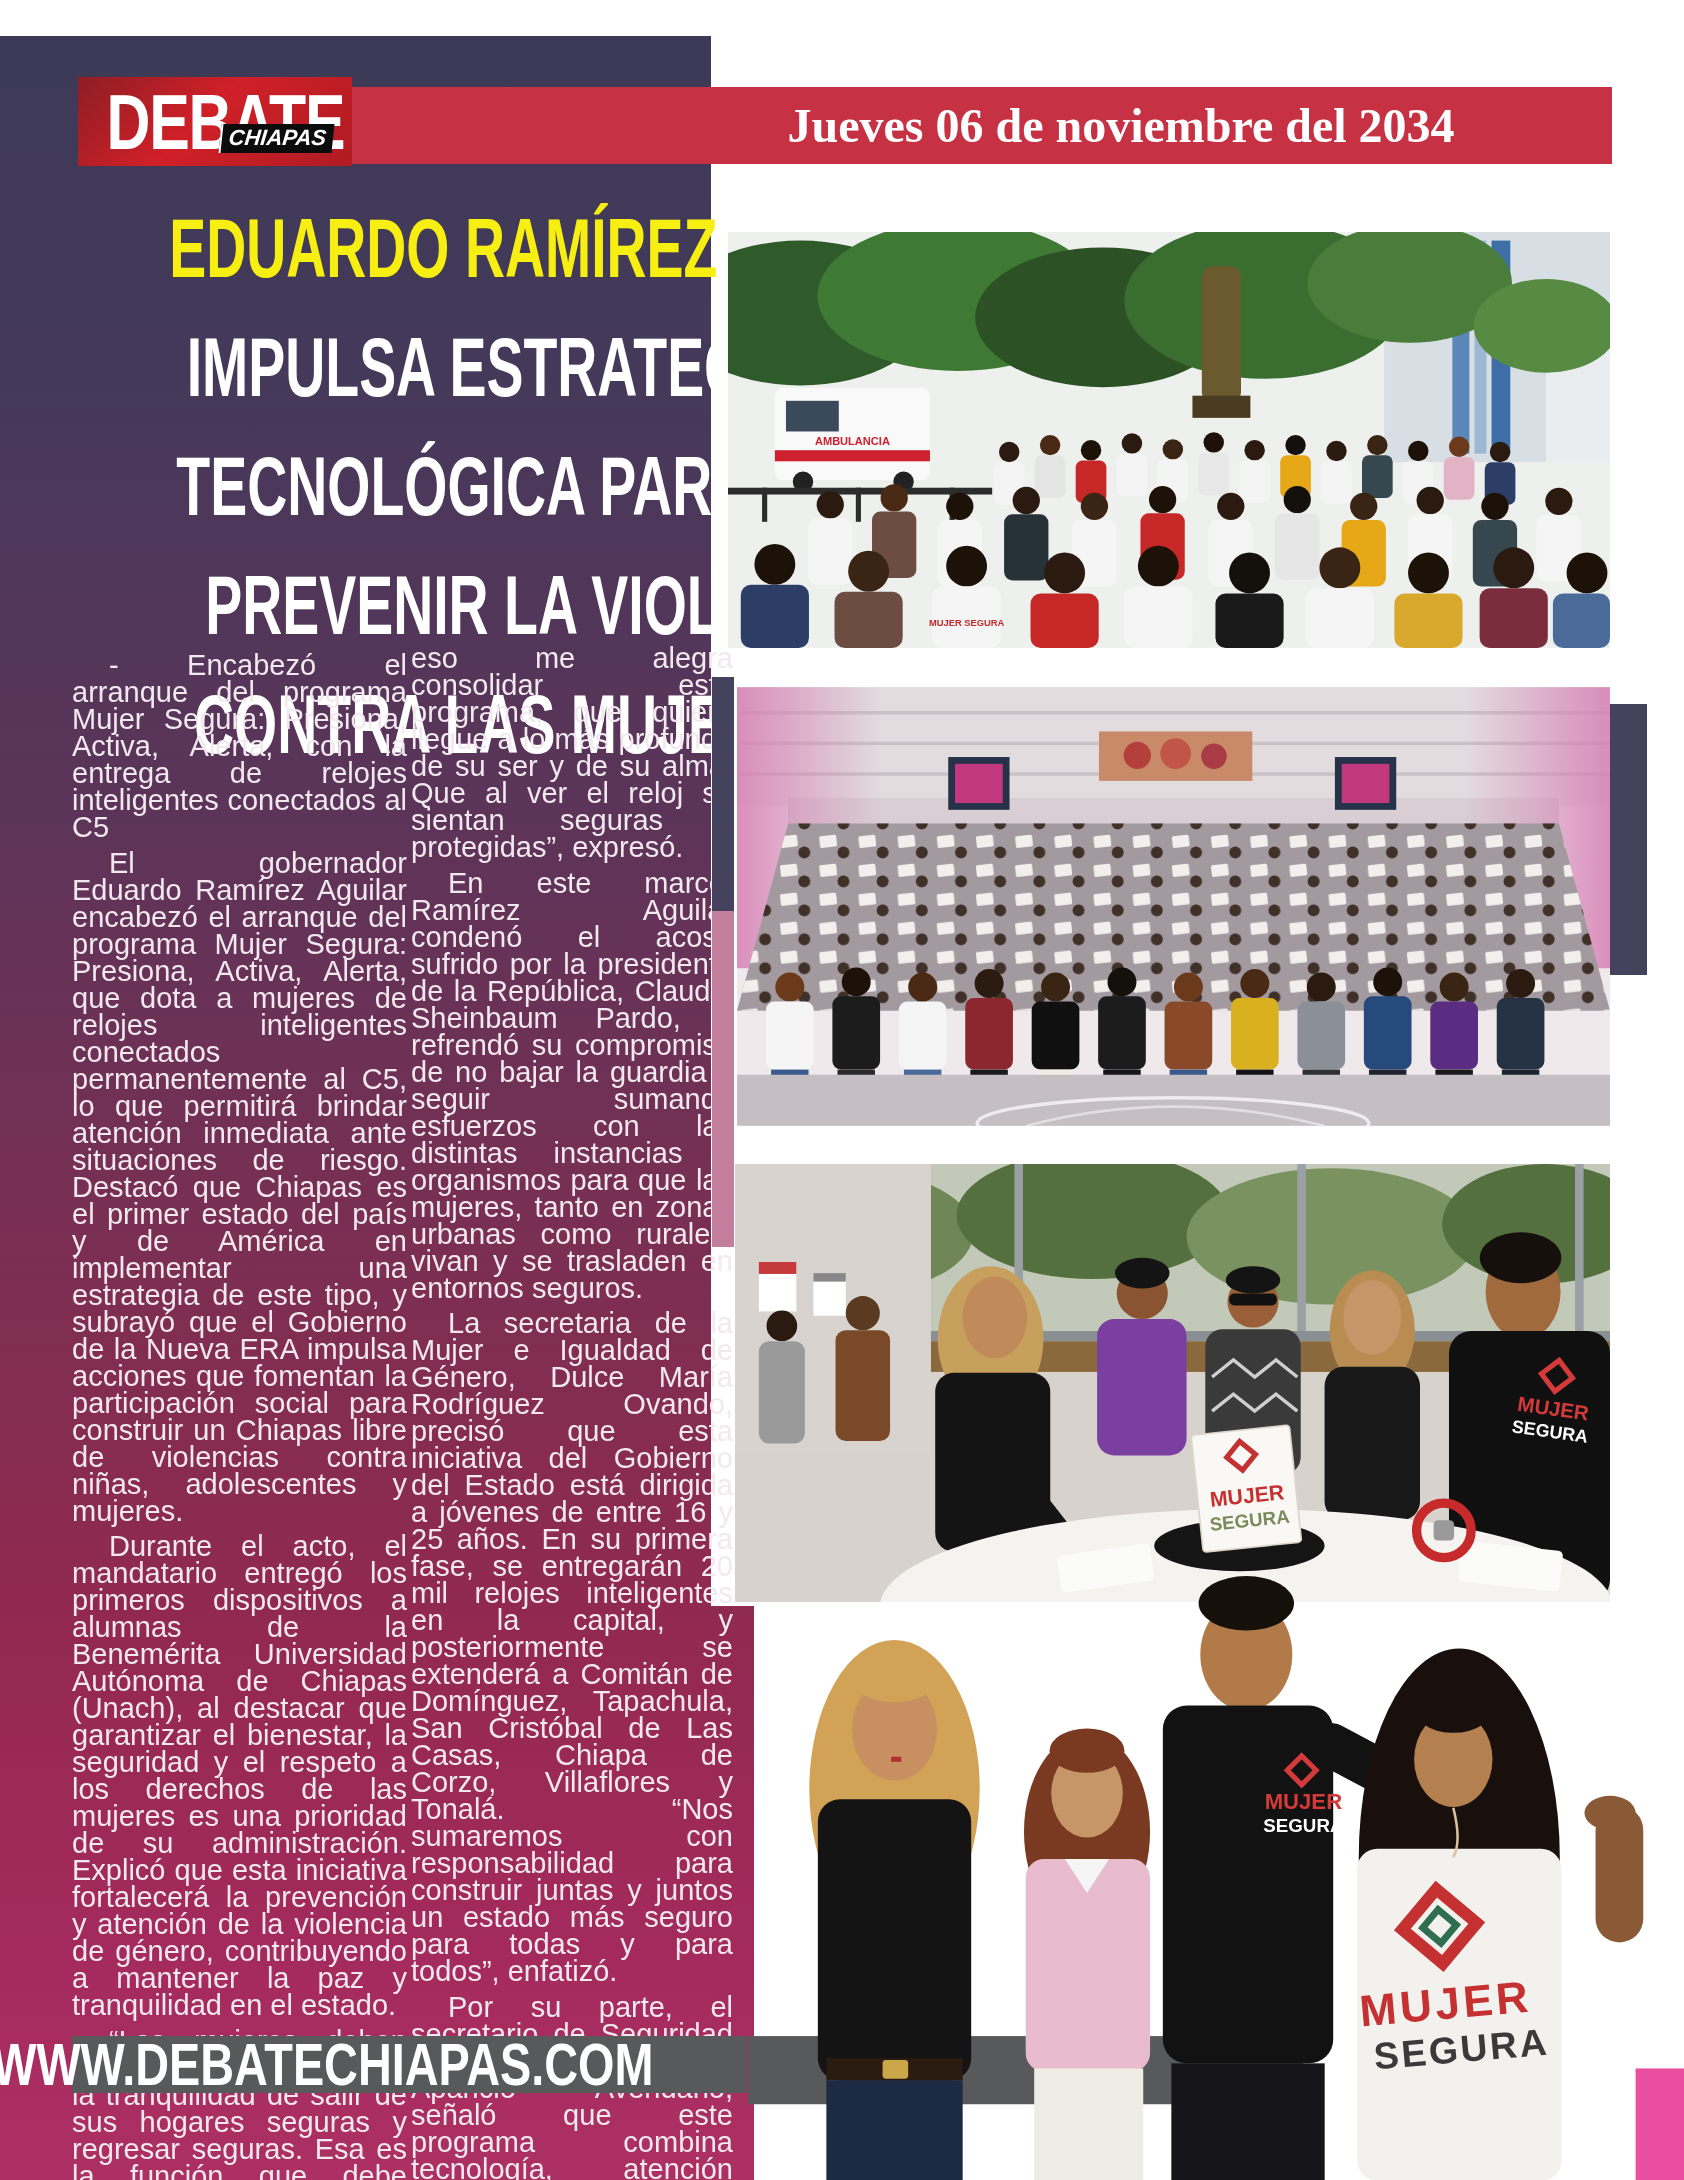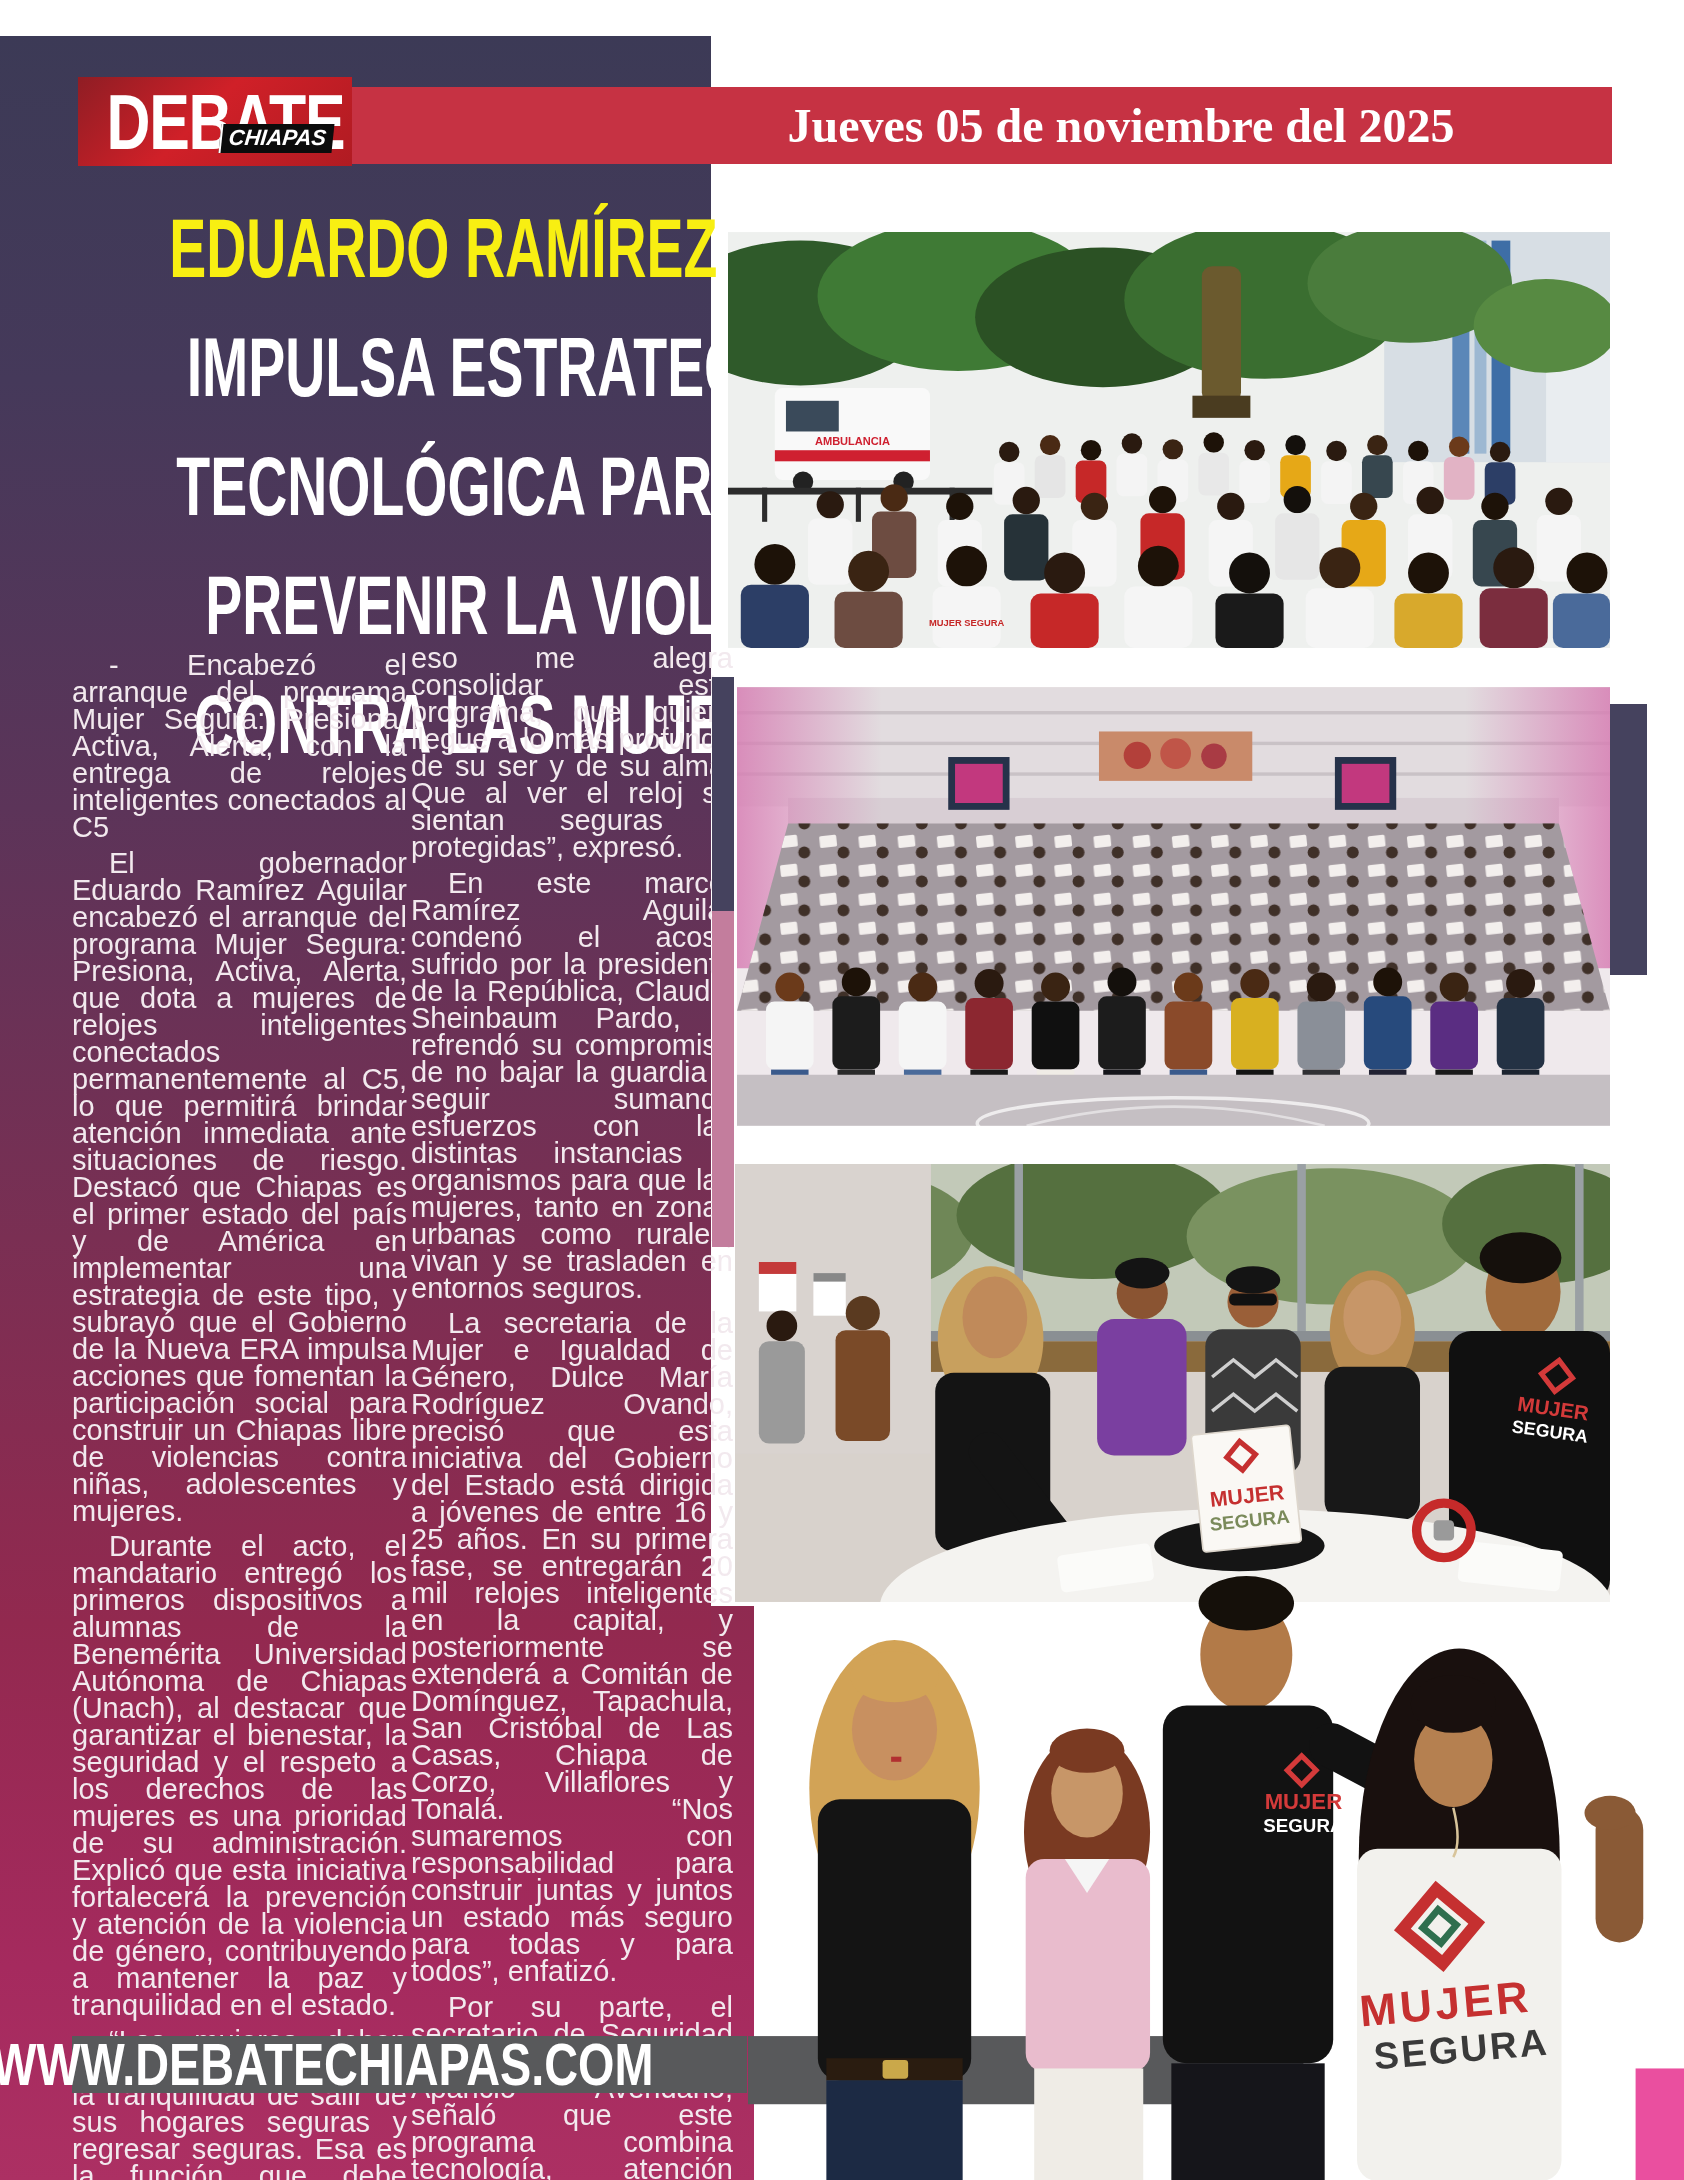--- a/index.html
+++ b/index.html
@@ -60,21 +60,21 @@
     transform:scaleX(.78);transform-origin:center;letter-spacing:0;}
   svg text{font-family:"Liberation Sans",sans-serif;}
 </style>
 </head>
 <body>
 
 <div class="abs" id="gradient-panel"></div>
 <div class="abs" id="gradient-panel-ext"></div>
 
 <div class="abs" id="date-banner">
-  <span>Jueves 05 de noviembre del 2025</span>
+  <span>Jueves 06 de noviembre del 2034</span>
 </div>
 <div class="abs" id="brand-box">
   <span id="brand-word">DEBATE</span>
   <span id="brand-badge">CHIAPAS</span>
 </div>
 
 <div class="abs" id="headline">
   <span class="hl kicker"><span>EDUARDO RAMÍREZ</span></span>
   <span class="hl"><span>IMPULSA ESTRATEGIA</span></span>
   <span class="hl"><span>TECNOLÓGICA PARA</span></span>

